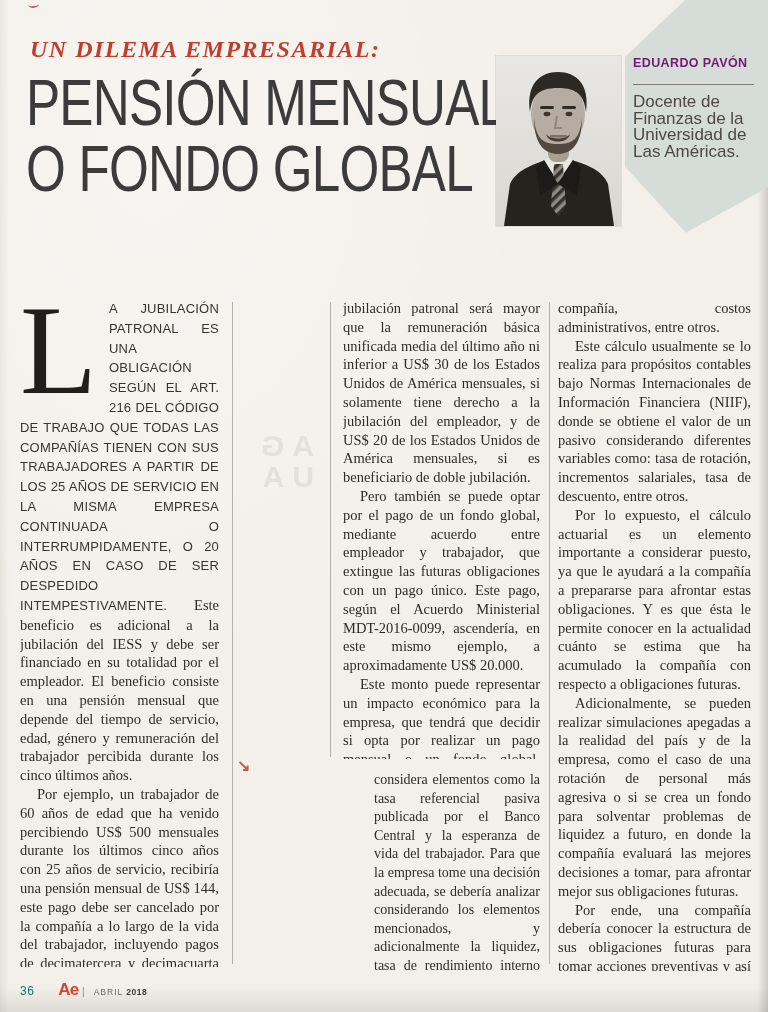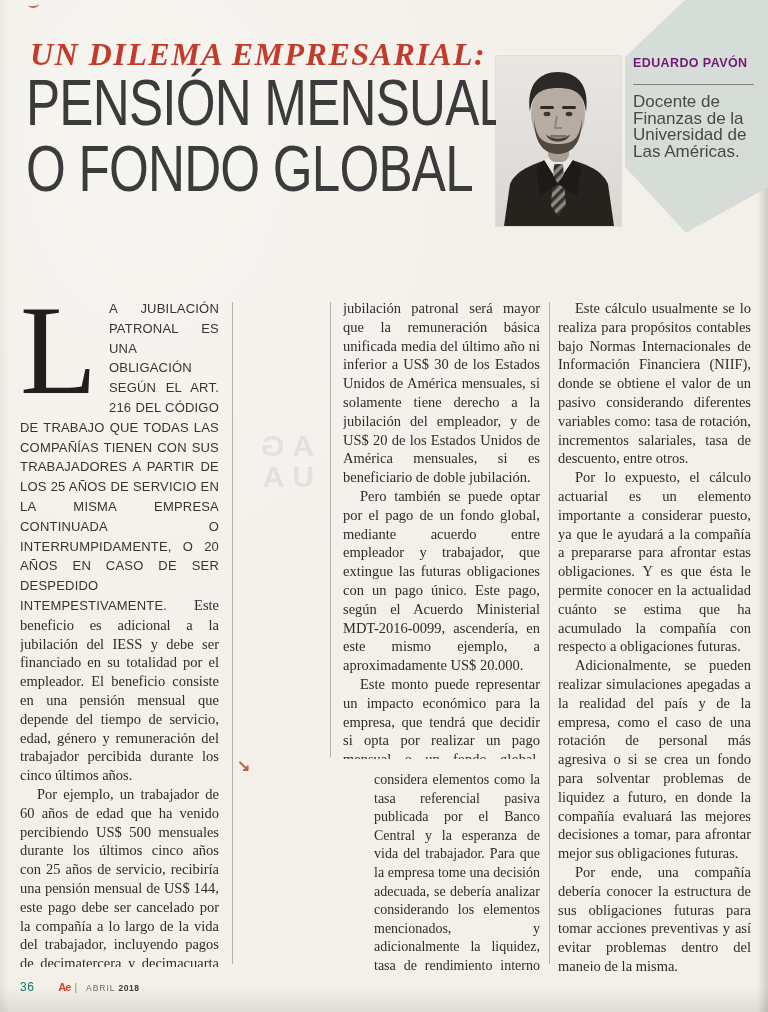--- a/index.html
+++ b/index.html
@@ -18,21 +18,21 @@
       #f3f0ea;
   }
   
   .regmark{position:absolute;left:28px;top:1px;width:11px;height:5px;
     border-bottom:2px solid #c23b2b;border-radius:50%;transform:rotate(-6deg);opacity:.8;}
 
   
   .kicker{
     position:absolute;left:30px;top:36px;
     font-family:"Liberation Serif", serif;font-style:italic;font-weight:700;
-    font-size:32px;letter-spacing:1.5px;color:#c23b2b;
+    font-size:24px;letter-spacing:1.5px;color:#c23b2b;
   }
   .headline{
     position:absolute;left:26px;top:70px;
     transform:scaleX(.80);transform-origin:0 0;
     font-family:"Liberation Sans", sans-serif;font-weight:400;
     font-size:64px;line-height:66px;letter-spacing:-1px;color:#3b3b3b;white-space:nowrap;
   }
 
   
   .author-shape{
@@ -95,21 +95,21 @@
     color:rgba(105,105,115,.12);word-break:break-all;letter-spacing:8px;
     transform:scaleX(-1);
   }
 
   
   .footer{
     position:absolute;left:20px;top:980px;display:flex;align-items:baseline;
     font-family:"Liberation Sans", sans-serif;
   }
   .pagenum{font-size:12px;color:#0f766e;letter-spacing:.5px;}
-  .maglogo{font-size:11px;font-weight:700;color:#d6432e;letter-spacing:-1px;margin-left:24px;}
+  .maglogo{font-size:17px;font-weight:700;color:#d6432e;letter-spacing:-1px;margin-left:24px;}
   .issue-sep{font-size:10px;color:#8a8780;margin-left:4px;font-weight:400;}
   .issue-month{font-size:8.5px;color:#6b6862;letter-spacing:1px;margin-left:9px;}
   .issue-year{font-size:8.5px;color:#3c3a36;font-weight:700;letter-spacing:.5px;margin-left:3px;}
 </style>
 </head>
 <body>
 
 <div class="paper"></div>
 <div class="regmark"></div>
 
@@ -188,20 +188,21 @@
 
 <div class="pullquote">
   <span class="pq-arrow">↘</span>
 </div>
 
 <div class="col" id="col2narrow">
   <p>considera elementos como la tasa referencial pasiva publicada por el Banco Central y la esperanza de vida del trabajador. Para que la empresa tome una decisión adecuada, se debería analizar considerando los elementos mencionados, y adicionalmente la liquidez, tasa de rendimiento interno de la</p>
 </div>
 
 <div class="col" id="col3">
+  <p>compañía, costos administrativos, entre otros.</p>
   <p class="ind">Este cálculo usualmente se lo realiza para propósitos contables bajo Normas Internacionales de Información Financiera (NIIF), donde se obtiene el valor de un pasivo considerando diferentes variables como: tasa de rotación, incrementos salariales, tasa de descuento, entre otros.</p>
   <p class="ind">Por lo expuesto, el cálculo actuarial es un elemento importante a considerar puesto, ya que le ayudará a la compañía a prepararse para afrontar estas obligaciones. Y es que ésta le permite conocer en la actualidad cuánto se estima que ha acumulado la compañía con respecto a obligaciones futuras.</p>
   <p class="ind">Adicionalmente, se pueden realizar simulaciones apegadas a la realidad del país y de la empresa, como el caso de una rotación de personal más agresiva o si se crea un fondo para solventar problemas de liquidez a futuro, en donde la compañía evaluará las mejores decisiones a tomar, para afrontar mejor sus obligaciones futuras.</p>
   <p class="ind"><span>Por ende, una compañía debería conocer la estructura de sus obligaciones futuras para tomar acciones preventivas y así evitar problemas dentro del manejo de la misma.</span> </p>
 </div>
 
 <div class="footer">
   <span class="pagenum">36</span>
   <span class="maglogo">Ae</span>
   <span class="issue-sep">|</span>

